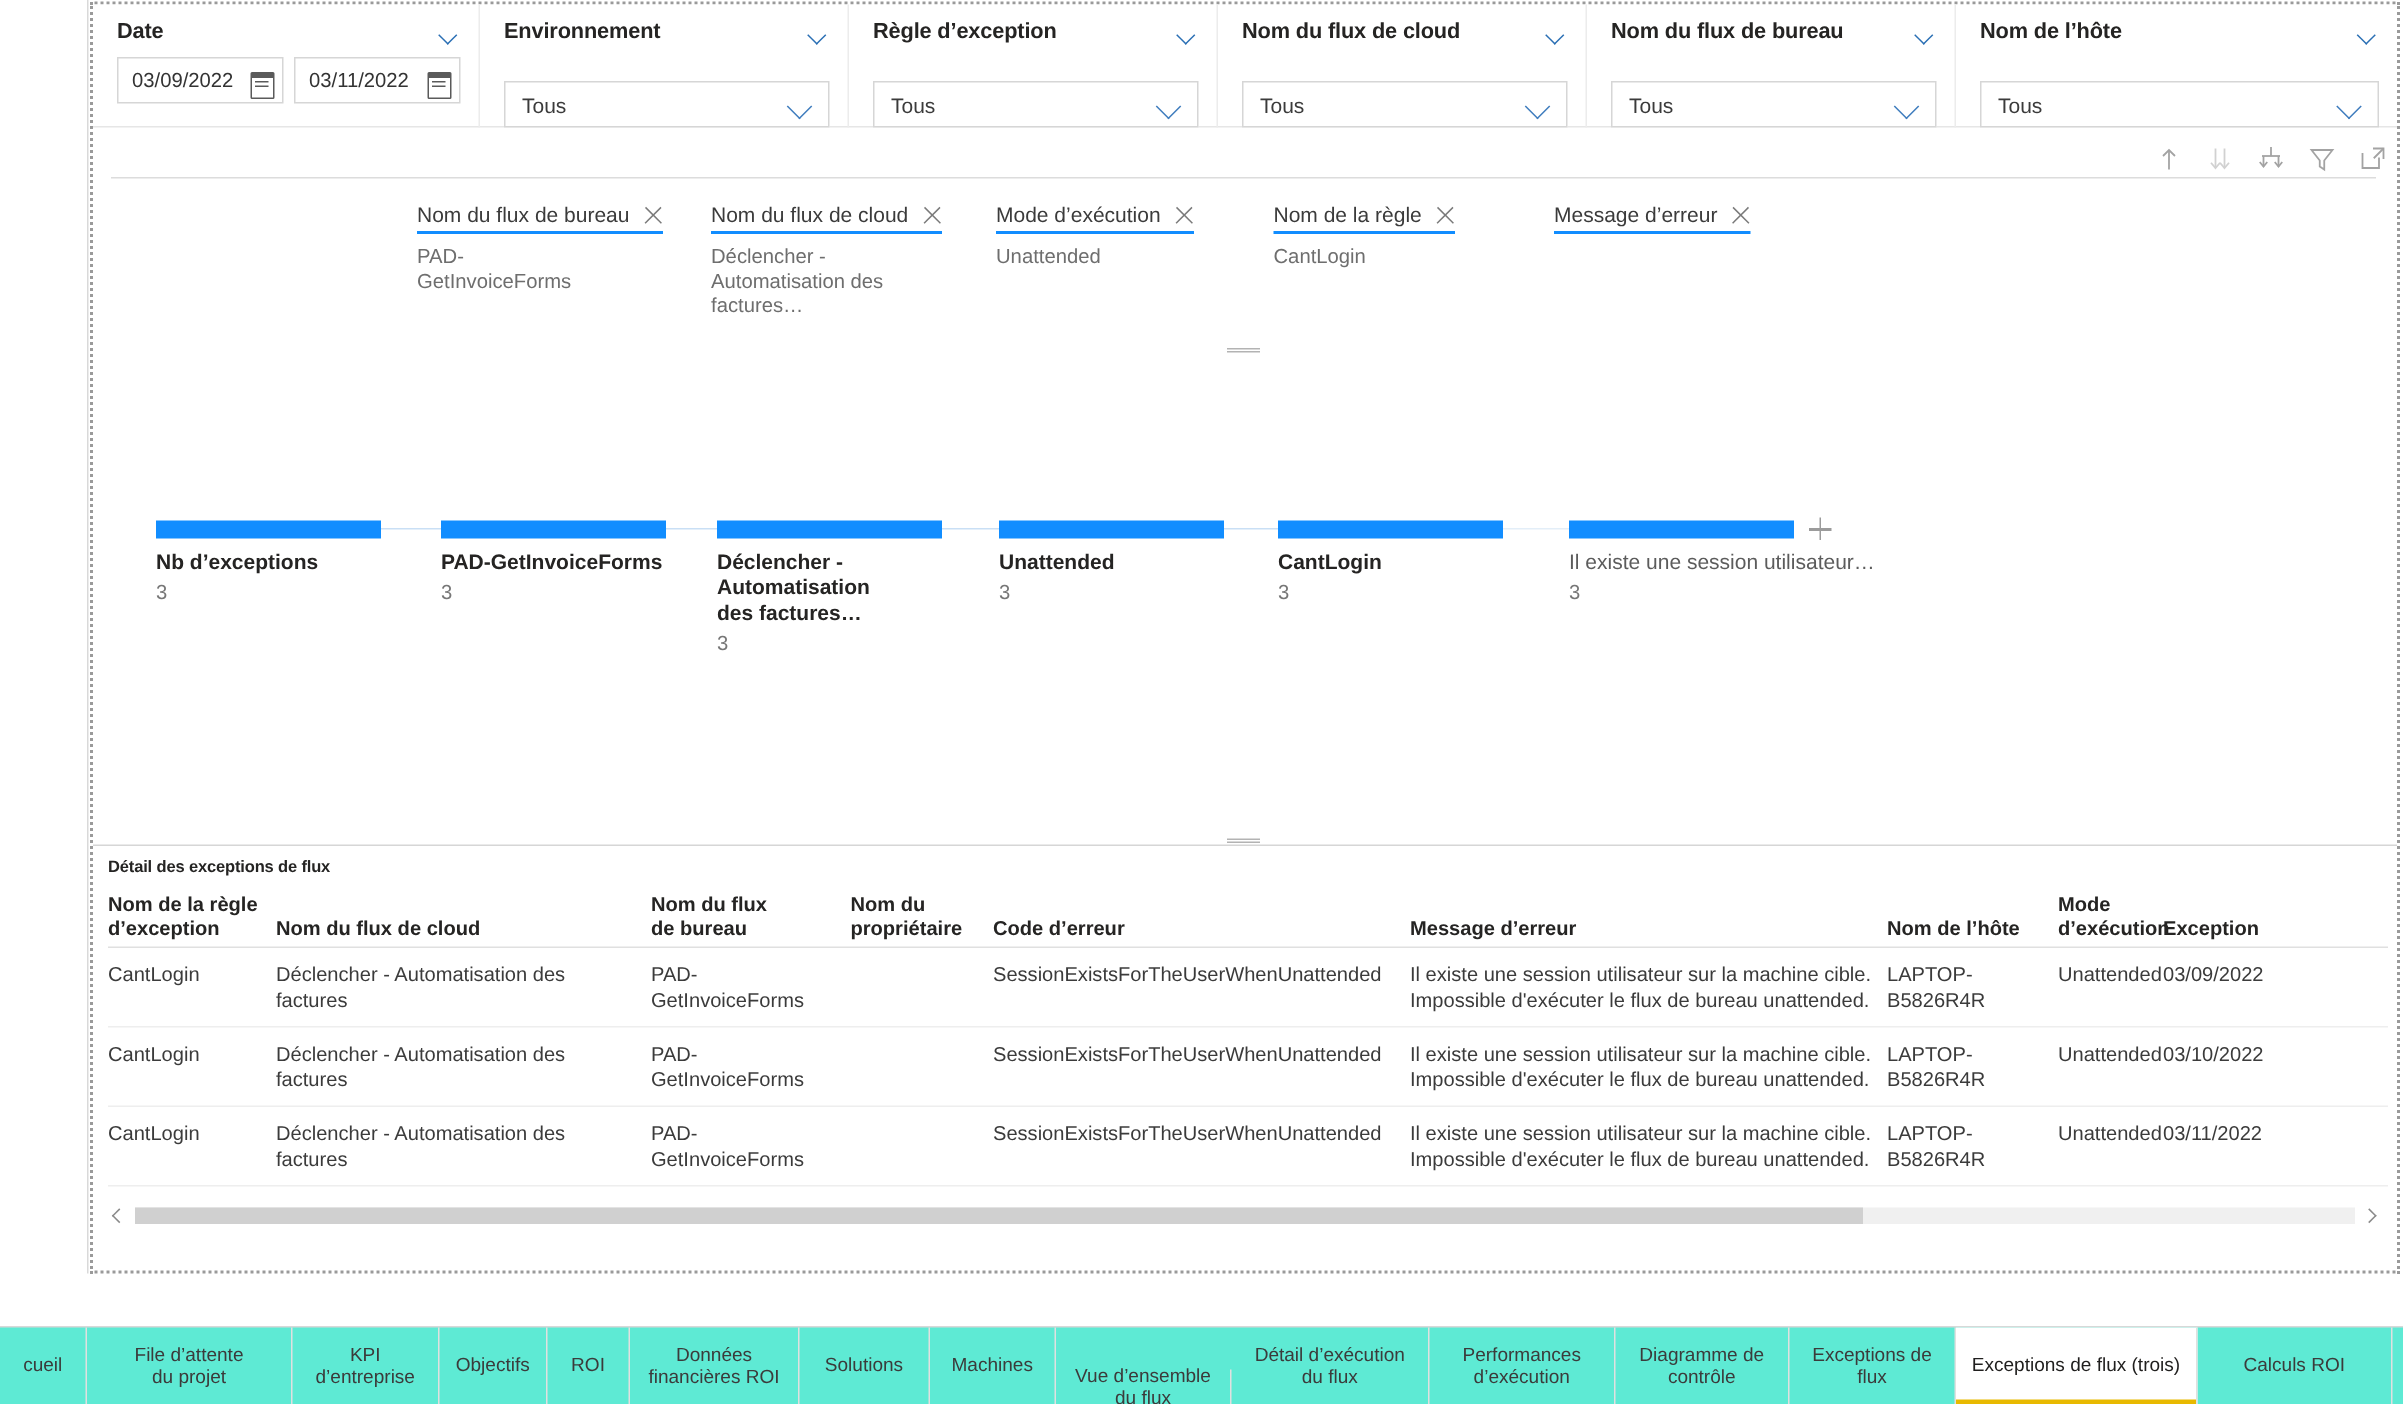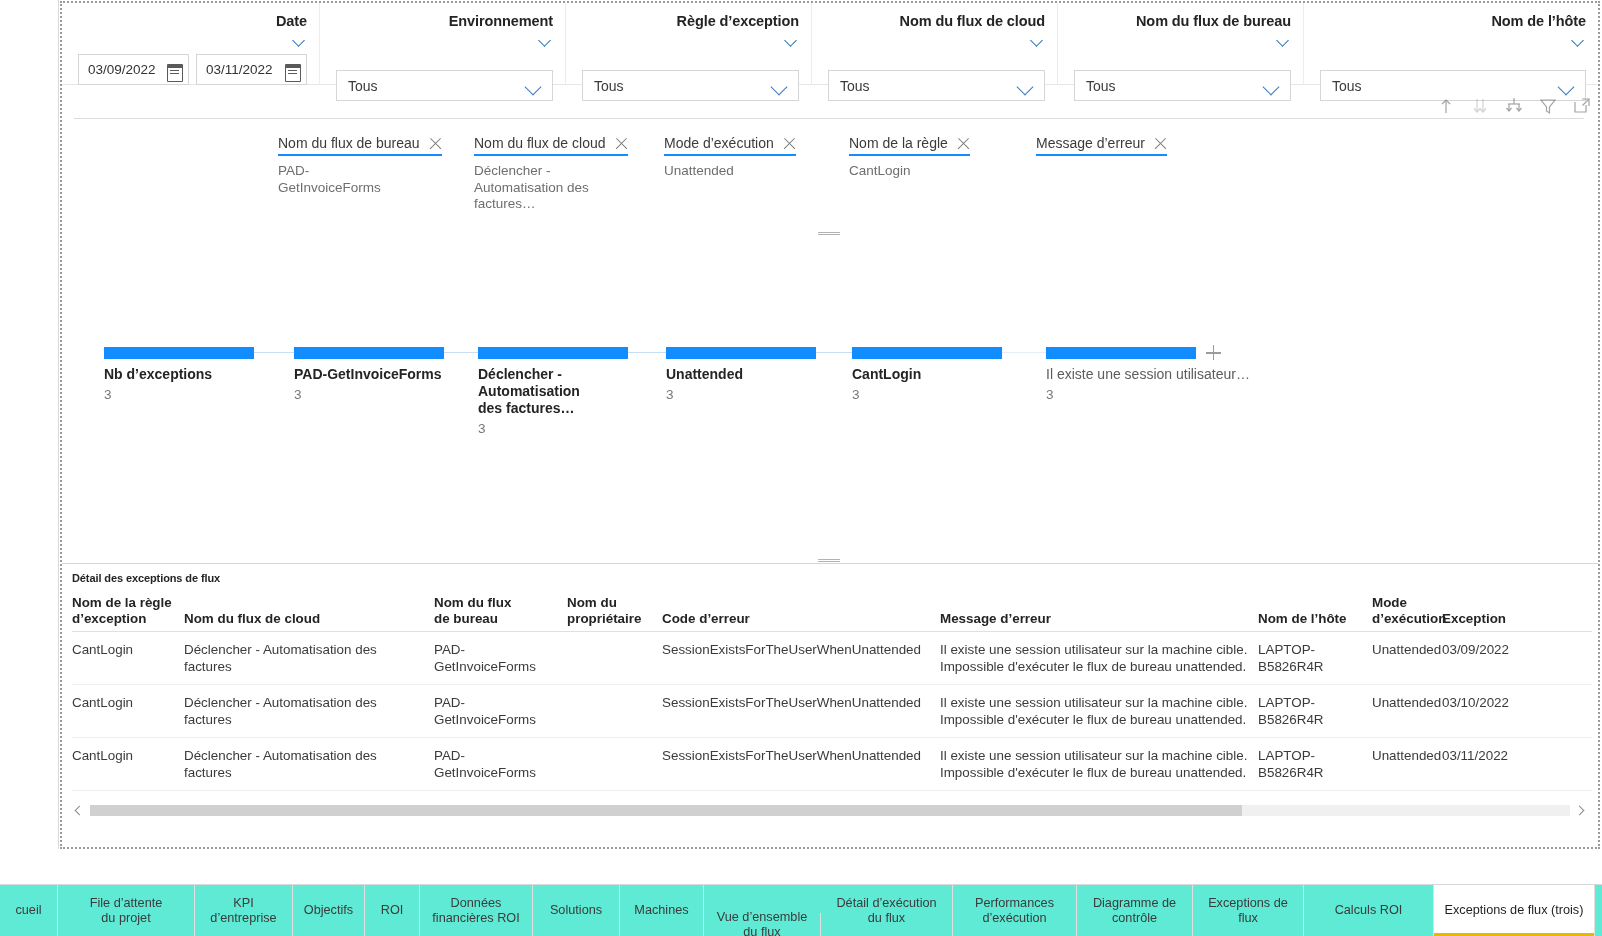--- a/index.html
+++ b/index.html
@@ -35,23 +35,22 @@
   }
   .slicer {
     position: relative;
     height: 82px;
     padding: 9px 12px 0 16px;
     border-right: 1px solid #ececec;
     flex: 0 0 auto;
   }
   .slicer:last-child { border-right: none; }
   .slicer-head {
-    display: flex; align-items: flex-end; justify-content: space-between;
+    display: flex; align-items: center; justify-content: space-between;
     width: 100%;
-    flex-direction: column;
   }
   .slicer-title {
     font-size: 14.5px; font-weight: bold; color: #252423;
     letter-spacing: -0.1px; line-height: 18px; white-space: nowrap;
   }
   .chev {
     width: 16px; height: 16px; flex: 0 0 16px; margin-left: 8px;
     position: relative; top: 2px;
   }
   .chev::before {
@@ -527,18 +526,18 @@
       <div class="tab" style="width: 84px; flex: 0 0 84px;">Machines</div>
       <div class="tab" style="width: 117px; flex: 0 0 117px; margin-top: 28px;">Vue d’ensemble
 du flux</div>
       <div class="tab" style="width: 132px; flex: 0 0 132px;">Détail d’exécution
 du flux</div>
       <div class="tab" style="width: 124px; flex: 0 0 124px;">Performances
 d’exécution</div>
       <div class="tab" style="width: 116px; flex: 0 0 116px;">Diagramme de
 contrôle</div>
       <div class="tab" style="width: 111px; flex: 0 0 111px;">Exceptions de flux</div>
+      <div class="tab active" style="width: 161px; flex: 0 0 161px;">Exceptions de flux (trois)</div>
       <div class="tab" style="width: 130px; flex: 0 0 130px;">Calculs ROI</div>
-      <div class="tab active" style="width: 161px; flex: 0 0 161px;">Exceptions de flux (trois)</div>
       <div class="tab tab-end"></div>
     </div>
 
 </div>
 
 </body></html>

